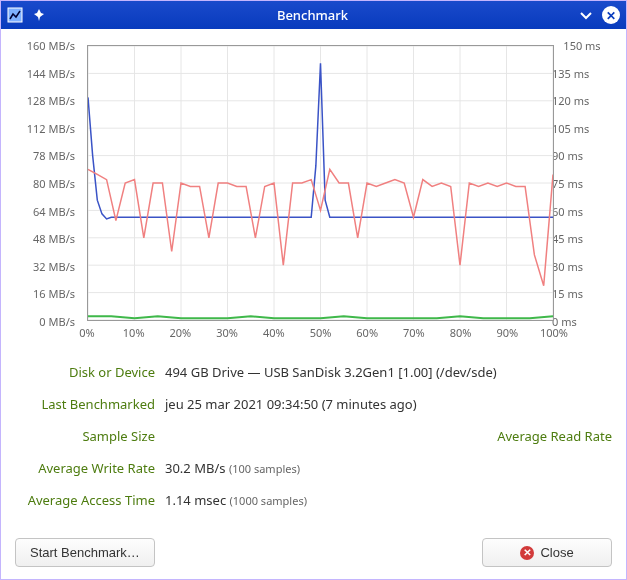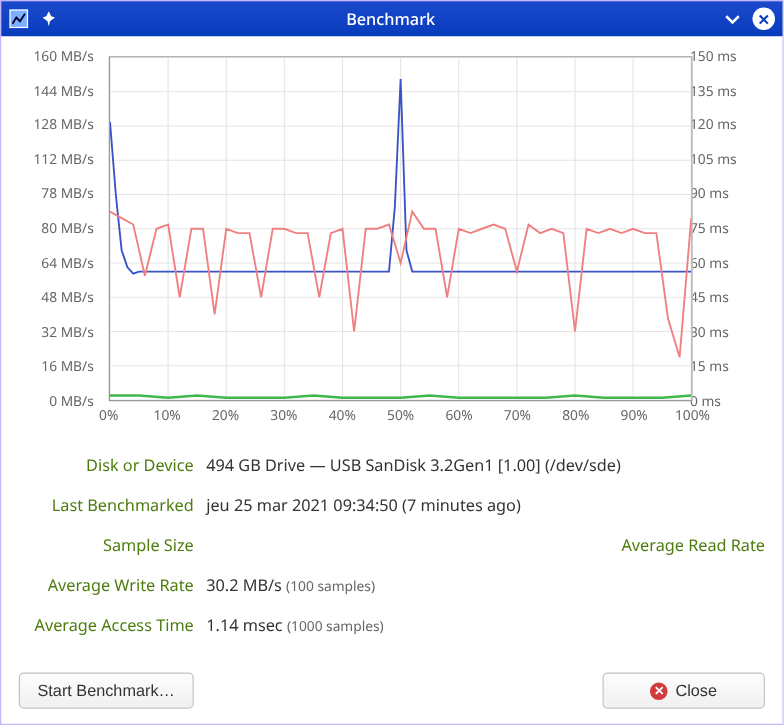--- a/index.html
+++ b/index.html
@@ -229,21 +229,21 @@
           <div class="y-tick" style="bottom: 0%; transform: translateY(50%);">0 ms</div>
           <div class="y-tick" style="bottom: 10%; transform: translateY(50%);">15 ms</div>
           <div class="y-tick" style="bottom: 20%; transform: translateY(50%);">30 ms</div>
           <div class="y-tick" style="bottom: 30%; transform: translateY(50%);">45 ms</div>
           <div class="y-tick" style="bottom: 40%; transform: translateY(50%);">60 ms</div>
           <div class="y-tick" style="bottom: 50%; transform: translateY(50%);">75 ms</div>
           <div class="y-tick" style="bottom: 60%; transform: translateY(50%);">90 ms</div>
           <div class="y-tick" style="bottom: 70%; transform: translateY(50%);">105 ms</div>
           <div class="y-tick" style="bottom: 80%; transform: translateY(50%);">120 ms</div>
           <div class="y-tick" style="bottom: 90%; transform: translateY(50%);">135 ms</div>
-          <div class="y-tick" style="bottom: 100%; transform: translateY(50%);">150 ms</div>
+          <div class="y-tick" style="bottom: 100%; transform: translateY(50%); text-align: center;">150 ms</div>
         </div>
       <div class="plot-area">
         <svg class="plot-svg" id="plot-svg" viewBox="0 0 500 276" preserveAspectRatio="none">
             <line x1="0" x2="0" y1="0" y2="276" stroke="#e5e5e5" stroke-width="1"></line>
             <line x1="50" x2="50" y1="0" y2="276" stroke="#e5e5e5" stroke-width="1"></line>
             <line x1="100" x2="100" y1="0" y2="276" stroke="#e5e5e5" stroke-width="1"></line>
             <line x1="150" x2="150" y1="0" y2="276" stroke="#e5e5e5" stroke-width="1"></line>
             <line x1="200" x2="200" y1="0" y2="276" stroke="#e5e5e5" stroke-width="1"></line>
             <line x1="250" x2="250" y1="0" y2="276" stroke="#e5e5e5" stroke-width="1"></line>
             <line x1="300" x2="300" y1="0" y2="276" stroke="#e5e5e5" stroke-width="1"></line>

